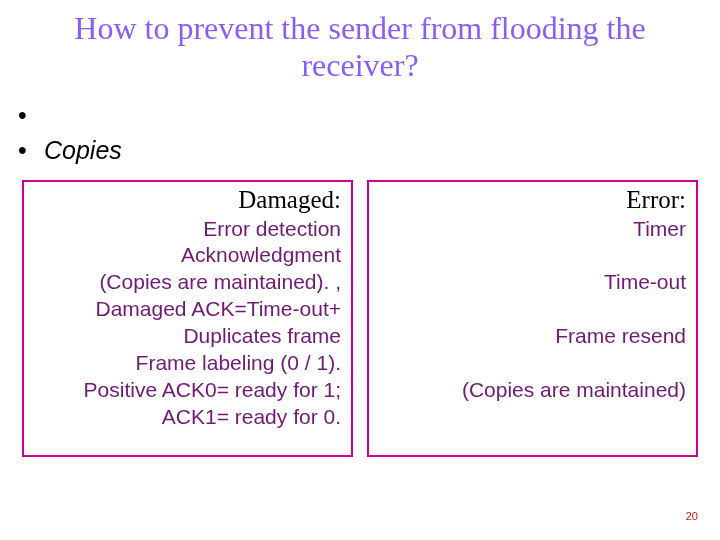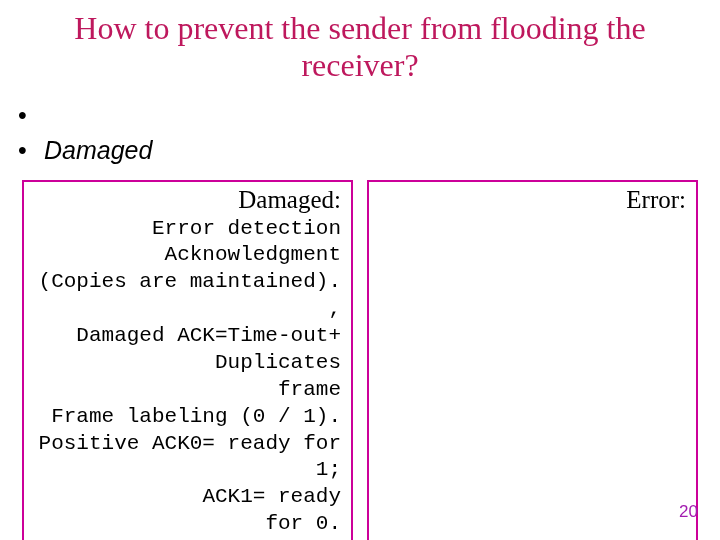--- a/index.html
+++ b/index.html
@@ -5,21 +5,21 @@
   * { box-sizing: border-box; margin: 0; padding: 0; }
   html, body { width: 720px; height: 540px; }
   body {
     background: #fff;
     font-family: Arial, Helvetica, sans-serif;
     position: relative;
     padding: 10px 14px 0 14px;
   }
   .title {
     font-family: "Comic Sans MS", "Comic Sans", cursive;
-    color: #be185d;
+    color: #8b5cf6;
     font-size: 32px;
     text-align: center;
     line-height: 1.15;
     margin: 0 40px 14px 40px;
   }
   .bullets {
     font-size: 25px;
     font-style: italic;
     font-family: Arial, sans-serif;
     color: #000;
@@ -45,60 +45,67 @@
   }
   .box.left  { flex: 1 1 50%; }
   .box.right { flex: 1 1 50%; }
   .box-title {
     font-family: "Comic Sans MS", "Comic Sans", cursive;
     font-size: 25px;
     color: #000;
     margin-bottom: 2px;
   }
   .box-body {
-    font-family: Liberation Mono, monospace;
+    font-family: Liberation Sans, sans-serif;
     font-size: 21px;
-    color: #000000;
+    color: #701a75;
     line-height: 1.28;
     white-space: pre-wrap;
   }
   .pagenum {
     position: absolute;
     right: 22px;
     bottom: 18px;
     font-family: Arial, sans-serif;
-    font-size: 17px;
-    color: #a21caf;
+    font-size: 11px;
+    color: #b91c1c;
   }
 </style>
 </head>
 <body>
 
 <div class="title">How to prevent the sender from flooding the receiver?</div>
 
 <div class="bullets">
   <div class="row">
     <span class="dot">•</span>
   </div>
   <div class="row">
     <span class="dot">•</span>
-    <span>Damaged</span>
+    <span>Copies</span>
   </div>
 </div>
 
 <div class="boxes">
   <div class="box left">
     <div class="box-title">Damaged:</div>
     <div class="box-body">Error detection
 Acknowledgment
 (Copies are maintained). ,
 Damaged ACK=Time-out+
             Duplicates frame
 Frame labeling (0 / 1).
 Positive ACK0= ready for 1;
             ACK1= ready for 0.</div>
   </div>
   <div class="box right">
     <div class="box-title">Error:</div>
+    <div class="box-body">Timer
+
+Time-out
+
+Frame resend
+
+(Copies are maintained)</div>
   </div>
 </div>
 
 <div class="pagenum">20</div>
 
 </body></html>

